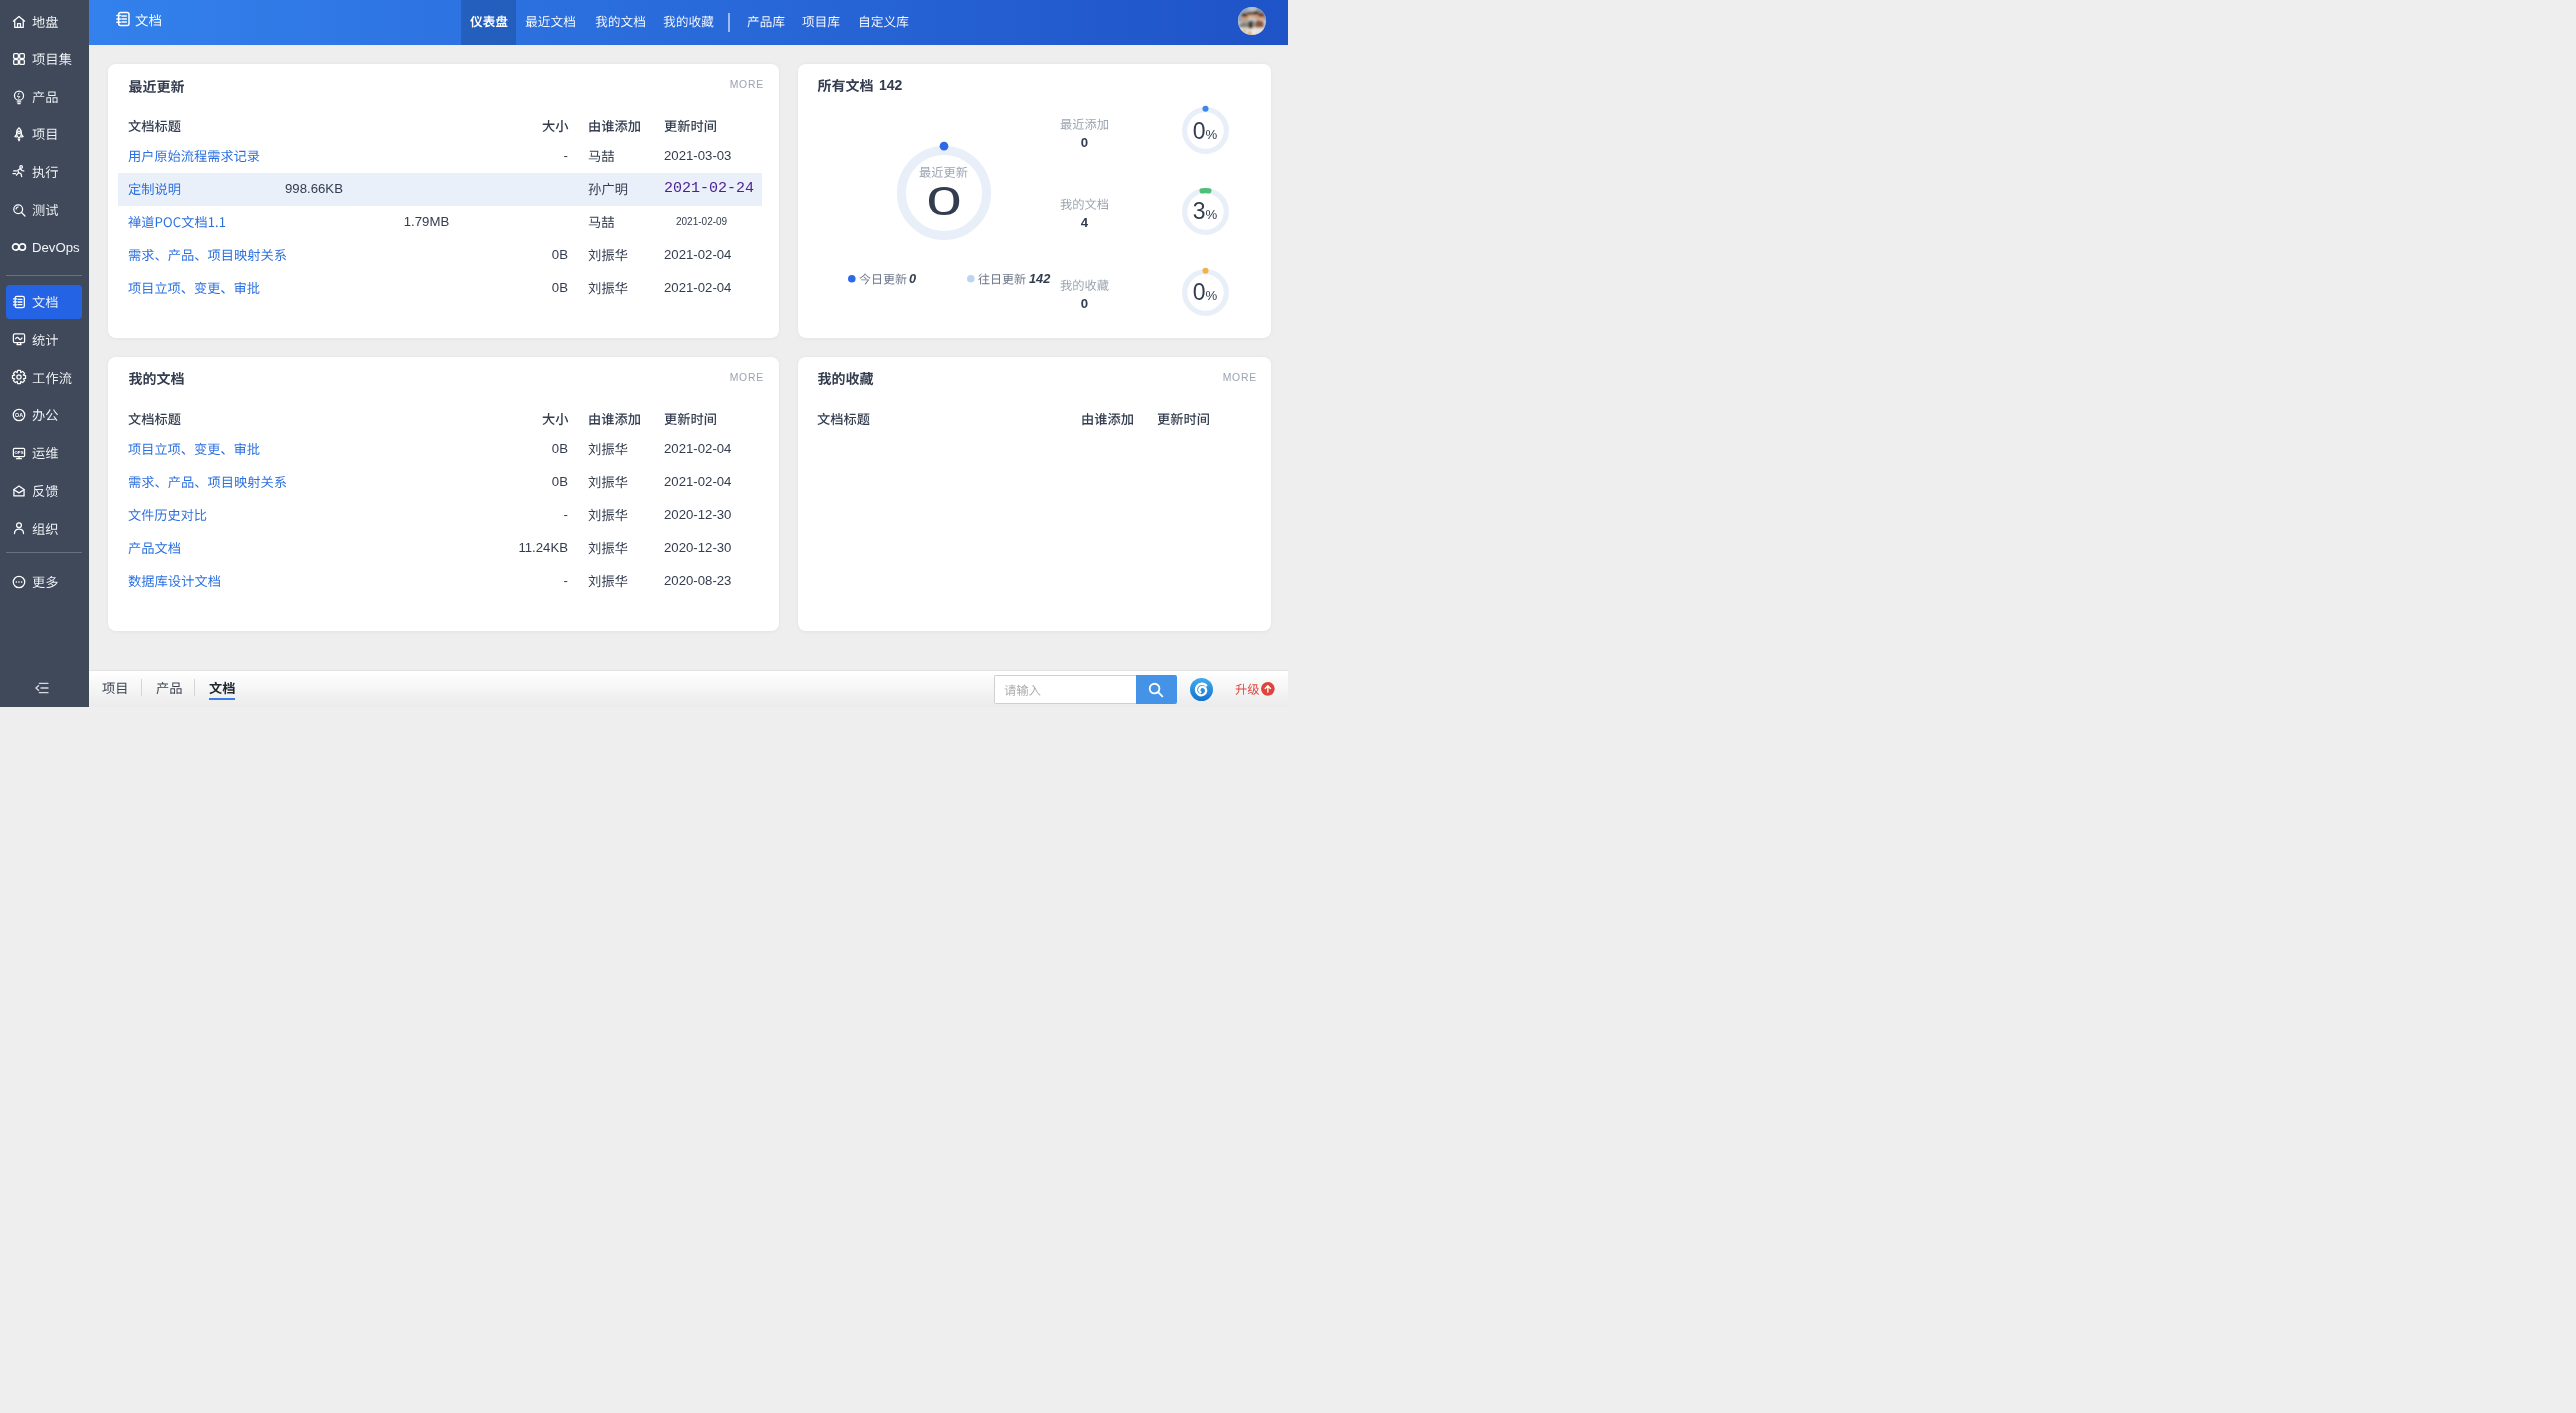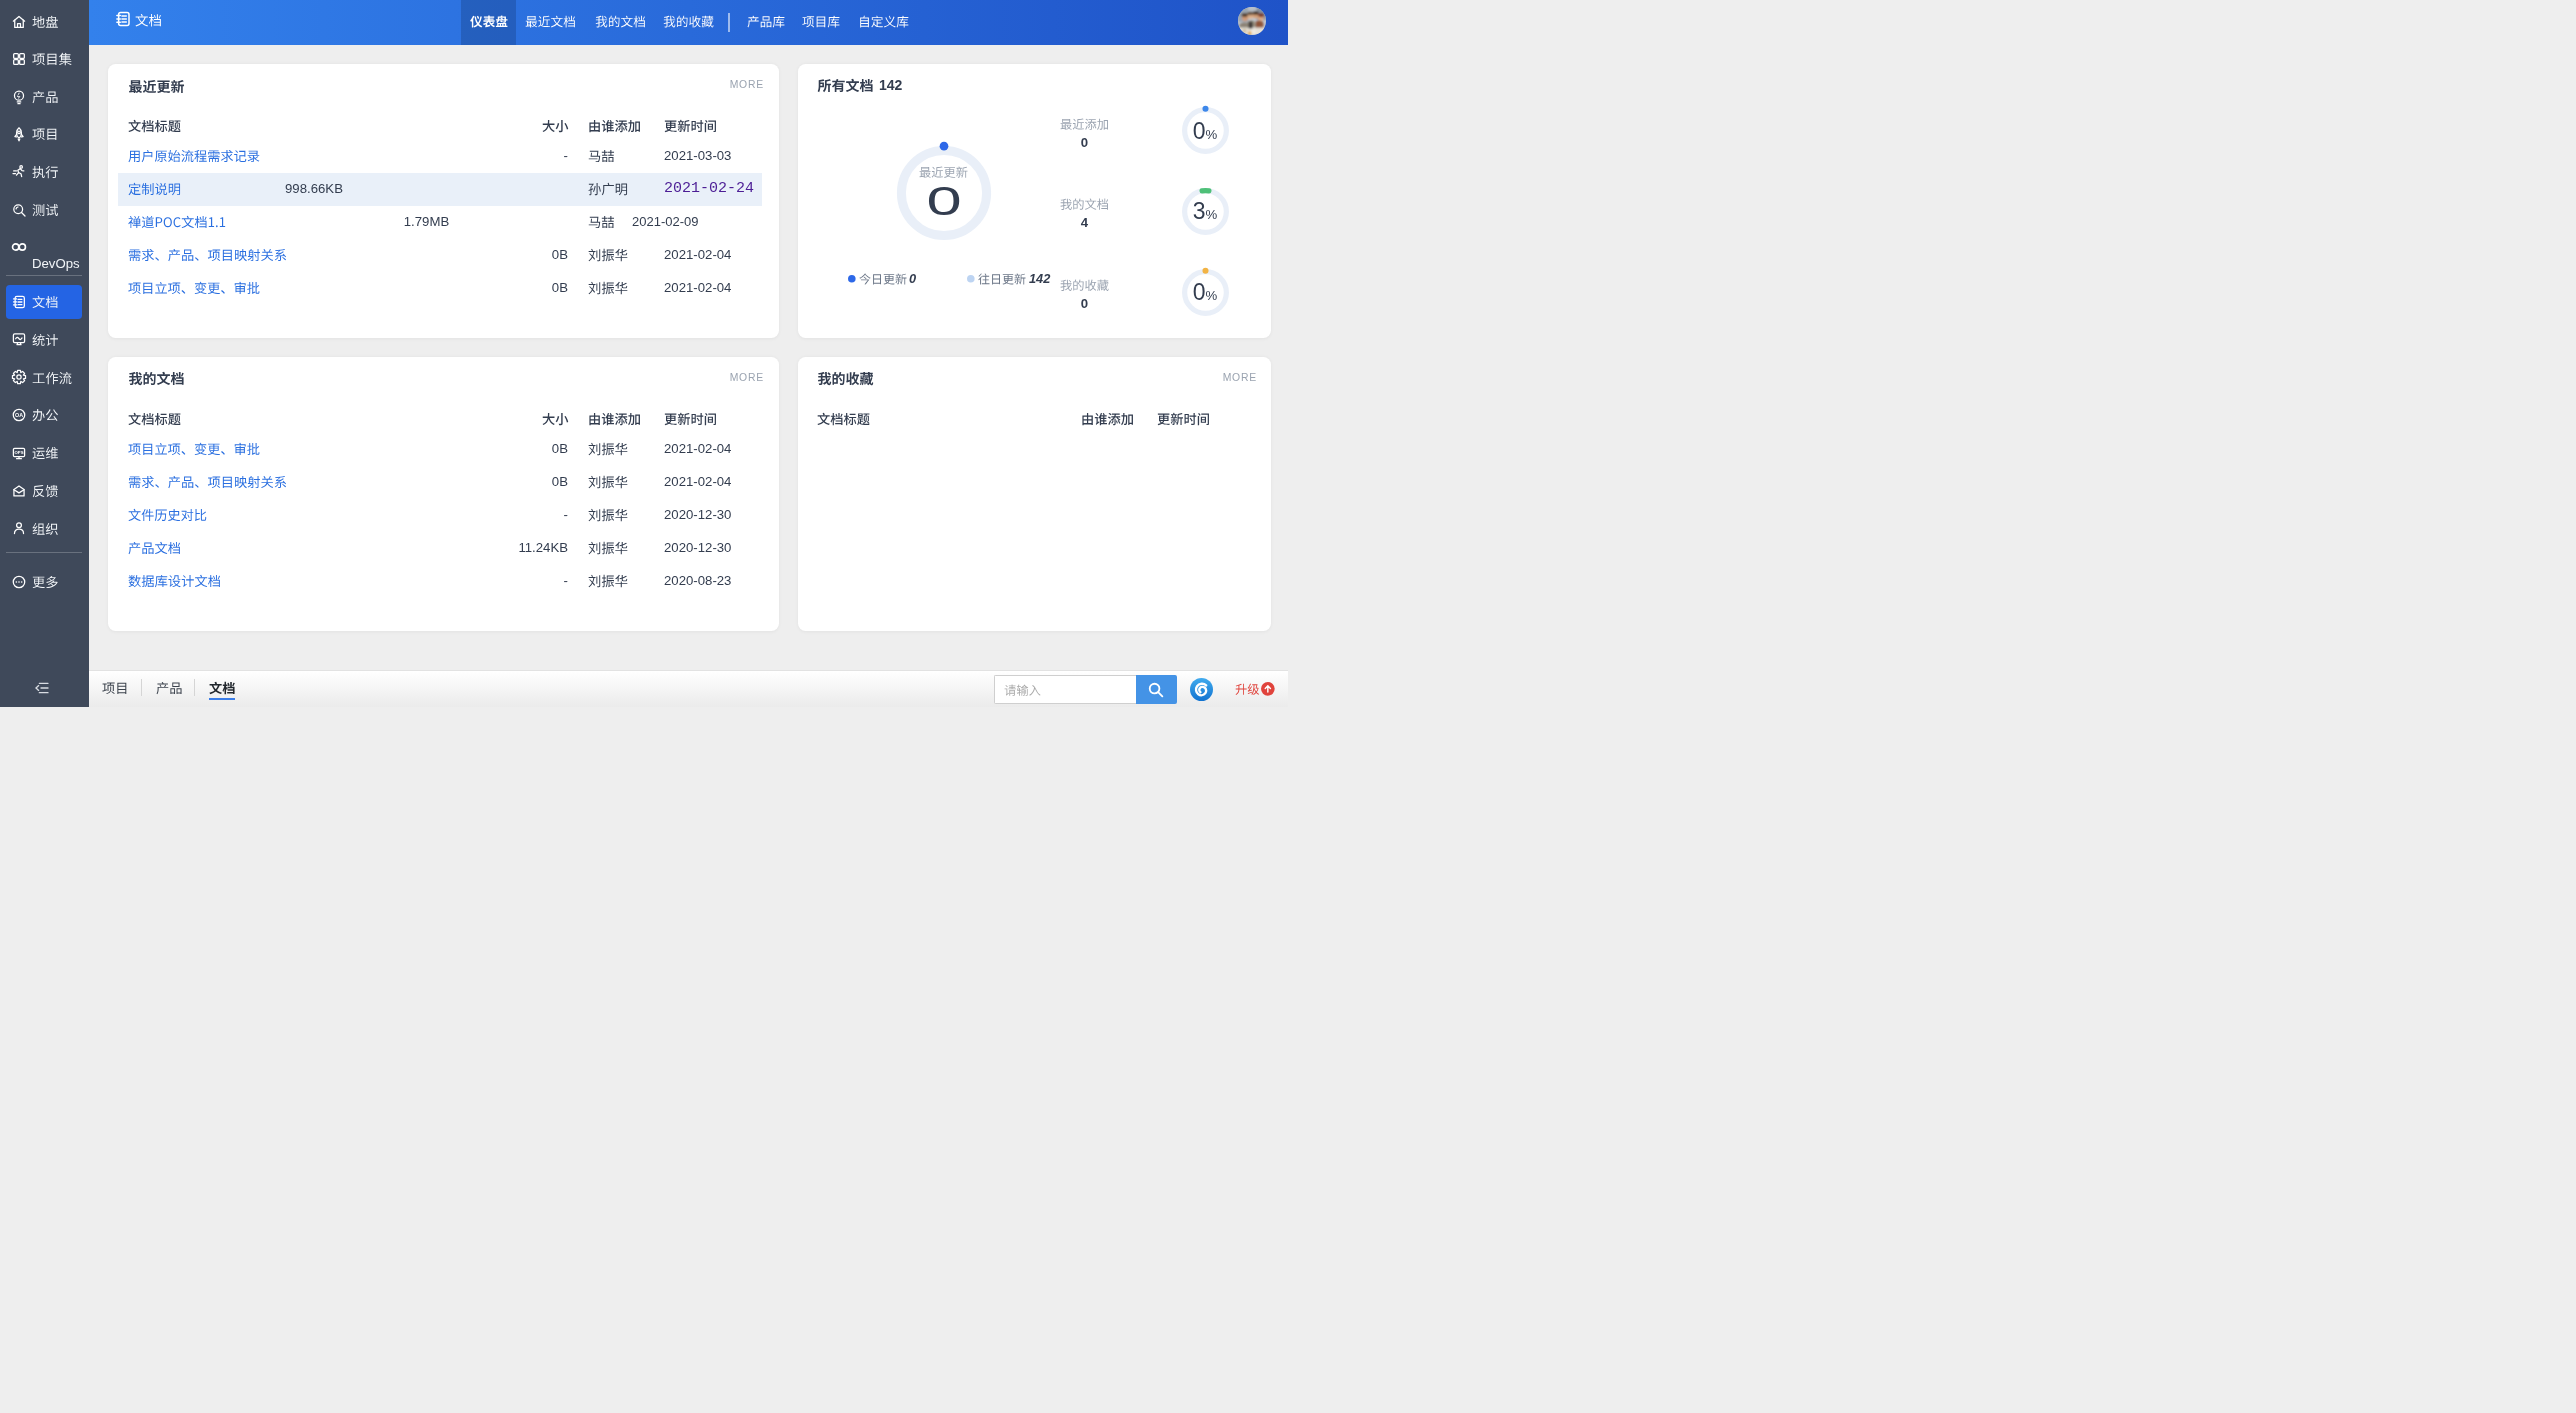--- a/index.html
+++ b/index.html
@@ -126,21 +126,21 @@
   </svg>
 <svg style="position:absolute;left:11.3px;top:574px" width="16" height="16" viewBox="0 0 24 24" fill="none" stroke="#fff" stroke-width="1.9" stroke-linecap="round" stroke-linejoin="round">
     <circle cx="12" cy="12" r="8.6"></circle>
     <circle cx="8" cy="12" r="1.25" fill="#fff" stroke="none"></circle>
     <circle cx="12" cy="12" r="1.25" fill="#fff" stroke="none"></circle>
     <circle cx="16" cy="12" r="1.25" fill="#fff" stroke="none"></circle>
   </svg>
 <svg style="position:absolute;left:32px;top:572px" width="26.5" height="20" viewBox="0 -15.85 28.0 21.0">
     <path d="M3.5 -3.3 2.6 -3C3.1 -2.2 3.7 -1.5 4.4 -1C3.5 -0.5 2.3 -0.1 0.7 0.2C0.9 0.4 1.2 0.9 1.3 1.1C3.1 0.7 4.4 0.2 5.3 -0.4C7.3 0.6 9.9 1 13.1 1.1C13.2 0.7 13.4 0.3 13.6 0C10.4 -0 8 -0.3 6.2 -1.1C6.9 -1.8 7.3 -2.6 7.5 -3.5H12.2V-8.9H7.6V-10.1H13.1V-11H0.9V-10.1H6.5V-8.9H2.2V-3.5H6.4C6.2 -2.8 5.9 -2.2 5.2 -1.6C4.6 -2 4 -2.6 3.5 -3.3ZM3.2 -5.8H6.5V-5.2C6.5 -4.9 6.5 -4.6 6.5 -4.3H3.2ZM7.6 -4.3C7.6 -4.6 7.6 -4.9 7.6 -5.2V-5.8H11.2V-4.3ZM3.2 -8H6.5V-6.6H3.2ZM7.6 -8H11.2V-6.6H7.6Z M20.4 -11.8C19.5 -10.6 17.8 -9.3 15.6 -8.3C15.8 -8.1 16.1 -7.8 16.3 -7.6C17.6 -8.2 18.6 -8.8 19.6 -9.6H23.5C22.8 -8.7 21.8 -8 20.7 -7.3C20.2 -7.8 19.5 -8.2 18.9 -8.6L18.2 -8C18.7 -7.7 19.3 -7.3 19.8 -6.8C18.3 -6.1 16.7 -5.6 15.1 -5.3C15.3 -5.1 15.5 -4.7 15.6 -4.4C19.2 -5.2 23.4 -7 25.1 -10.2L24.5 -10.6L24.3 -10.5H20.6C21 -10.9 21.3 -11.2 21.5 -11.5ZM22.7 -6.9C21.7 -5.5 19.6 -4 16.8 -2.9C17 -2.7 17.3 -2.4 17.5 -2.1C19.2 -2.8 20.7 -3.7 21.8 -4.6H25.7C25 -3.6 24 -2.7 22.7 -2C22.2 -2.5 21.6 -3 21 -3.4L20.1 -2.9C20.7 -2.5 21.3 -1.9 21.8 -1.5C19.8 -0.6 17.4 -0.1 15.1 0.1C15.2 0.4 15.4 0.9 15.5 1.1C20.5 0.6 25.3 -1.1 27.2 -5.2L26.5 -5.7L26.3 -5.6H22.9C23.2 -6 23.5 -6.3 23.8 -6.7Z" fill="#f2f5f8"></path>
   </svg>
-<div style="position:absolute;top:238px;height:20px;line-height:20px;font-size:13.2px;color:#f2f5f8;font-weight:normal;letter-spacing:0;white-space:nowrap;left:32px;margin-top:16px;">DevOps</div>
+<div style="position:absolute;top:238px;height:20px;line-height:20px;font-size:13.2px;color:#f2f5f8;font-weight:normal;letter-spacing:0;white-space:nowrap;left:32px;">DevOps</div>
 <svg style="position:absolute;left:34px;top:680px" width="16" height="16" viewBox="0 0 24 24" fill="none" stroke="#d8dce2" stroke-width="2" stroke-linecap="round">
     <path d="M8 5 H21"></path>
     <path d="M10.5 12 H21"></path>
     <path d="M8 19 H21"></path>
     <path d="M7 8.4 L3 12 L7 15.6"></path>
   </svg>
 <div style="position:absolute;left:89px;top:0;width:1199px;height:45px;background:linear-gradient(90deg,#3381ec,#1f53c8)"></div>
 <div style="position:absolute;left:461px;top:0;width:55px;height:45px;background:rgba(0,0,10,0.16)"></div>
 <svg style="position:absolute;left:114px;top:10.4px" width="18" height="18" viewBox="0 0 24 24" fill="none" stroke="#fff" stroke-width="2" stroke-linecap="round" stroke-linejoin="round">
     <rect x="6.2" y="3.4" width="13.8" height="17.2" rx="2.6"></rect>
@@ -247,21 +247,21 @@
     <path d="M10.9 -8.2C11.6 -6.4 12.3 -4 12.5 -2.5L13.5 -2.8C13.3 -4.4 12.6 -6.7 11.8 -8.5ZM9 -11.7V-0.2C9 -0 8.9 0 8.7 0C8.5 0.1 7.8 0.1 7 0C7.2 0.3 7.3 0.8 7.4 1.1C8.4 1.1 9.1 1 9.5 0.9C9.9 0.7 10.1 0.4 10.1 -0.3V-11.7ZM7 -8.4C6.7 -6.3 6.1 -4.1 5.3 -2.8C5.5 -2.6 6 -2.4 6.2 -2.3C7 -3.7 7.6 -6 8.1 -8.2ZM0.6 -4.3 0.8 -3.2 2.6 -4V-0C2.6 0.1 2.6 0.2 2.4 0.2C2.3 0.2 1.7 0.2 1.2 0.2C1.3 0.4 1.5 0.8 1.6 1.1C2.3 1.1 2.8 1.1 3.2 0.9C3.5 0.8 3.6 0.5 3.6 -0V-4.4L5.5 -5.2L5.3 -6.1L3.6 -5.4V-7.3C4.5 -8.2 5.4 -9.4 6.1 -10.5L5.4 -11L5.2 -10.9H0.9V-9.9H4.5C4 -9.1 3.3 -8.1 2.6 -7.4V-5.1C1.9 -4.8 1.1 -4.5 0.6 -4.3Z M20.6 -11.6C20.8 -11 21.1 -10.2 21.2 -9.6H16V-5.6C16 -3.7 15.9 -1.3 14.5 0.5C14.8 0.6 15.2 1.1 15.4 1.3C16.9 -0.6 17.1 -3.5 17.1 -5.6V-8.6H27.2V-9.6H21.9L22.4 -9.8C22.3 -10.3 21.9 -11.1 21.6 -11.8Z M32.7 -6.3V-3.5H30.1V-6.3ZM32.7 -7.3H30.1V-9.9H32.7ZM29.1 -10.9V-1.2H30.1V-2.5H33.7V-10.9ZM40 -10.2V-7.8H36V-10.2ZM35 -11.2V-6.2C35 -4 34.8 -1.3 32.4 0.5C32.6 0.6 33 1 33.2 1.2C34.8 -0 35.5 -1.7 35.8 -3.4H40V-0.3C40 -0 39.9 0.1 39.6 0.1C39.4 0.1 38.5 0.1 37.6 0.1C37.7 0.4 37.9 0.8 38 1.1C39.2 1.1 39.9 1.1 40.4 0.9C40.8 0.7 41 0.4 41 -0.3V-11.2ZM40 -6.8V-4.3H36C36 -5 36 -5.6 36 -6.2V-6.8Z" fill="#333d4f"></path>
   </svg>
 <div style="position:absolute;top:179px;height:20px;line-height:20px;font-size:15px;color:#4c1d95;font-weight:normal;letter-spacing:0;white-space:nowrap;left:664px;font-family:Liberation Mono, monospace;">2021-02-24</div>
 <svg style="position:absolute;left:128px;top:212px" width="98" height="20" viewBox="0 -15.85 103.6 21.0">
     <path d="M6.5 -11.3C7 -10.6 7.5 -9.7 7.8 -9L8.6 -9.5C8.4 -10.1 7.8 -11 7.3 -11.7ZM2 -11.3C2.5 -10.7 2.9 -9.9 3.1 -9.4L4 -9.9C3.8 -10.4 3.3 -11.2 2.8 -11.7ZM6.8 -5.8H8.8V-4.5H6.8ZM9.8 -5.8H11.9V-4.5H9.8ZM6.8 -7.9H8.8V-6.6H6.8ZM9.8 -7.9H11.9V-6.6H9.8ZM5.1 -2.4V-1.5H8.8V1.1H9.8V-1.5H13.4V-2.4H9.8V-3.6H12.9V-8.8H10.8C11.2 -9.5 11.7 -10.5 12.1 -11.4L11.1 -11.7C10.8 -10.8 10.2 -9.6 9.7 -8.8H5.9V-3.6H8.8V-2.4ZM0.7 -9.4V-8.4H4C3.2 -6.7 1.8 -5 0.4 -4C0.5 -3.9 0.7 -3.3 0.8 -3.1C1.4 -3.5 2 -4 2.6 -4.6V1.1H3.5V-4.9C4 -4.3 4.5 -3.6 4.8 -3.2L5.4 -4C5.2 -4.4 4.2 -5.5 3.7 -6C4.3 -6.9 4.9 -8 5.3 -9L4.8 -9.4L4.6 -9.4Z M14.9 -10.7C15.6 -10 16.5 -9 16.9 -8.3L17.8 -8.9C17.3 -9.6 16.4 -10.5 15.7 -11.2ZM20.4 -5.2H25.1V-4H20.4ZM20.4 -3.2H25.1V-2.1H20.4ZM20.4 -7.1H25.1V-5.9H20.4ZM19.4 -7.9V-1.2H26.1V-7.9H22.7C22.9 -8.2 23.1 -8.6 23.2 -9H27.3V-9.9H24.6C25 -10.4 25.3 -10.9 25.7 -11.5L24.6 -11.8C24.4 -11.2 24 -10.5 23.6 -9.9H21L21.7 -10.2C21.5 -10.7 21.1 -11.4 20.7 -11.8L19.8 -11.4C20.2 -11 20.6 -10.3 20.7 -9.9H18.4V-9H22.1C22 -8.7 21.9 -8.2 21.7 -7.9ZM17.7 -6.8H14.7V-5.8H16.7V-1.4C16 -1.2 15.3 -0.6 14.6 0.1L15.2 1C16 0.1 16.7 -0.7 17.2 -0.7C17.5 -0.7 17.9 -0.2 18.5 0.1C19.5 0.6 20.7 0.8 22.4 0.8C23.7 0.8 26.2 0.7 27.2 0.6C27.2 0.4 27.4 -0.1 27.5 -0.4C26.1 -0.2 24 -0.1 22.4 -0.1C20.9 -0.1 19.7 -0.2 18.8 -0.7C18.3 -1 17.9 -1.3 17.7 -1.4Z M29.4 0H30.7V-4.1H32.4C34.6 -4.1 36.2 -5.1 36.2 -7.3C36.2 -9.5 34.6 -10.3 32.3 -10.3H29.4ZM30.7 -5.1V-9.2H32.2C34 -9.2 34.9 -8.8 34.9 -7.3C34.9 -5.8 34 -5.1 32.2 -5.1Z M42.1 0.2C44.6 0.2 46.4 -1.9 46.4 -5.2C46.4 -8.5 44.6 -10.4 42.1 -10.4C39.5 -10.4 37.7 -8.5 37.7 -5.2C37.7 -1.9 39.5 0.2 42.1 0.2ZM42.1 -1C40.2 -1 39 -2.6 39 -5.2C39 -7.7 40.2 -9.3 42.1 -9.3C43.9 -9.3 45.1 -7.7 45.1 -5.2C45.1 -2.6 43.9 -1 42.1 -1Z M52.5 0.2C53.9 0.2 54.9 -0.4 55.7 -1.3L55 -2.1C54.3 -1.4 53.6 -1 52.6 -1C50.6 -1 49.4 -2.6 49.4 -5.2C49.4 -7.7 50.7 -9.3 52.6 -9.3C53.5 -9.3 54.2 -8.9 54.7 -8.3L55.4 -9.2C54.8 -9.8 53.9 -10.4 52.6 -10.4C50 -10.4 48.1 -8.4 48.1 -5.1C48.1 -1.8 50 0.2 52.5 0.2Z M62.1 -11.5C62.5 -10.8 63 -9.9 63.1 -9.3L64.3 -9.7C64.1 -10.3 63.6 -11.2 63.2 -11.9ZM56.9 -9.3V-8.3H59.1C59.9 -6.1 61 -4.3 62.4 -2.8C60.9 -1.5 59 -0.6 56.7 0.1C56.9 0.4 57.2 0.8 57.3 1.1C59.7 0.3 61.6 -0.7 63.2 -2C64.8 -0.6 66.7 0.4 69 1C69.2 0.7 69.5 0.3 69.7 0.1C67.5 -0.5 65.6 -1.5 64 -2.8C65.4 -4.3 66.5 -6 67.3 -8.3H69.5V-9.3ZM63.2 -3.5C61.9 -4.9 60.9 -6.5 60.2 -8.3H66.1C65.4 -6.4 64.5 -4.8 63.2 -3.5Z M82.1 -10.9C81.8 -9.8 81.2 -8.4 80.7 -7.5L81.6 -7.2C82.1 -8.1 82.7 -9.4 83.1 -10.6ZM75.7 -10.5C76.2 -9.5 76.7 -8.1 77 -7.3L77.9 -7.7C77.6 -8.5 77.1 -9.8 76.6 -10.8ZM72.9 -11.8V-8.8H70.8V-7.8H72.7C72.3 -5.9 71.4 -3.6 70.5 -2.5C70.7 -2.2 71 -1.8 71.1 -1.5C71.8 -2.5 72.4 -4 72.9 -5.6V1.1H73.9V-5.9C74.3 -5.2 74.8 -4.4 75 -3.9L75.7 -4.7C75.4 -5.1 74.3 -6.7 73.9 -7.2V-7.8H75.6V-8.8H73.9V-11.8ZM75.3 -0.9V0.1H82V1H83V-6.6H79.9V-11.7H78.9V-6.6H75.7V-5.6H82V-3.8H75.8V-2.8H82V-0.9Z M85.4 0H91V-1.1H89V-10.3H88C87.4 -9.9 86.8 -9.7 85.9 -9.5V-8.7H87.7V-1.1H85.4Z M93.9 0.2C94.4 0.2 94.8 -0.2 94.8 -0.8C94.8 -1.4 94.4 -1.8 93.9 -1.8C93.4 -1.8 93 -1.4 93 -0.8C93 -0.2 93.4 0.2 93.9 0.2Z M97.1 0H102.7V-1.1H100.6V-10.3H99.7C99.1 -9.9 98.4 -9.7 97.5 -9.5V-8.7H99.4V-1.1H97.1Z" fill="#2a6fe0"></path>
   </svg>
 <div style="position:absolute;top:212px;height:20px;line-height:20px;font-size:13.2px;color:#333d4f;font-weight:normal;letter-spacing:0;white-space:nowrap;left:285px;width:283px;text-align:center;">1.79MB</div>
 <svg style="position:absolute;left:588px;top:212px" width="26.5" height="20" viewBox="0 -15.85 28.0 21.0">
     <path d="M0.8 -2.8V-1.8H10V-2.8ZM3.2 -8.9C3.1 -7.5 2.9 -5.7 2.7 -4.5H3.1L11.7 -4.5C11.5 -1.6 11.1 -0.4 10.7 -0C10.6 0.1 10.4 0.1 10.1 0.1C9.8 0.1 8.9 0.1 7.9 0.1C8.1 0.3 8.3 0.8 8.3 1.1C9.2 1.1 10 1.1 10.5 1.1C11 1.1 11.3 1 11.6 0.6C12.2 0.1 12.5 -1.3 12.8 -5C12.9 -5.2 12.9 -5.5 12.9 -5.5H10.4C10.6 -7.3 10.9 -9.4 11 -10.9L10.2 -11L10 -10.9H1.9V-9.9H9.8C9.7 -8.7 9.5 -6.9 9.4 -5.5H3.9C4 -6.5 4.1 -7.8 4.2 -8.8Z M23.6 -11.8V-9.8H21V-8.8H23.6V-6.6H21.3V-5.6H27.2V-6.6H24.7V-8.8H27.5V-9.8H24.7V-11.8ZM21.7 -4.3V1.1H22.7V0.5H25.8V1.1H26.9V-4.3ZM22.7 -0.4V-3.3H25.8V-0.4ZM17.1 -11.8V-9.8H14.6V-8.8H17.1V-6.6H14.9V-5.6H20.5V-6.6H18.2V-8.8H20.6V-9.8H18.2V-11.8ZM15.2 -4.3V1.1H16.2V0.4H19.3V1H20.3V-4.3ZM16.2 -0.5V-3.3H19.3V-0.5Z" fill="#333d4f"></path>
   </svg>
-<div style="position:absolute;top:212px;height:20px;line-height:20px;font-size:13px;color:#333d4f;font-weight:normal;letter-spacing:0;white-space:nowrap;left:632px;">2021-02-09</div>
+<div style="position:absolute;top:212px;height:20px;line-height:20px;font-size:10px;color:#333d4f;font-weight:normal;letter-spacing:0;white-space:nowrap;left:676px;">2021-02-09</div>
 <svg style="position:absolute;left:128px;top:245px" width="159" height="20" viewBox="0 -15.85 168.0 21.0">
     <path d="M2.7 -8V-7.3H5.7V-8ZM2.4 -6.5V-5.8H5.7V-6.5ZM8.2 -6.5V-5.8H11.6V-6.5ZM8.2 -8V-7.3H11.3V-8ZM1.1 -9.5V-6.9H2V-8.8H6.5V-5.4H7.5V-8.8H12V-6.9H13V-9.5H7.5V-10.4H12.1V-11.2H1.9V-10.4H6.5V-9.5ZM2 -3.1V1.1H3V-2.3H5.1V1H6V-2.3H8.2V1H9.1V-2.3H11.3V0.1C11.3 0.2 11.3 0.2 11.1 0.2C11 0.3 10.5 0.3 9.9 0.2C10.1 0.5 10.2 0.9 10.3 1.1C11 1.1 11.6 1.1 11.9 1C12.3 0.8 12.3 0.6 12.3 0.1V-3.1H7.1L7.4 -4.1H13.1V-5H0.9V-4.1H6.3C6.3 -3.8 6.2 -3.5 6 -3.1Z M15.6 -7C16.5 -6.2 17.5 -5.1 18 -4.3L18.8 -5C18.4 -5.7 17.3 -6.8 16.4 -7.6ZM14.6 -1.2 15.3 -0.3C16.7 -1.1 18.6 -2.3 20.4 -3.4V-0.3C20.4 -0 20.3 0 20.1 0.1C19.8 0.1 18.9 0.1 17.9 0C18.1 0.4 18.2 0.8 18.3 1.1C19.5 1.1 20.4 1.1 20.9 0.9C21.3 0.8 21.5 0.4 21.5 -0.3V-5.9C22.7 -3.3 24.5 -1.1 26.8 -0.1C26.9 -0.3 27.3 -0.8 27.5 -1C26 -1.6 24.7 -2.8 23.6 -4.2C24.5 -5 25.7 -6.1 26.5 -7.1L25.6 -7.8C25 -6.9 24 -5.8 23.1 -5C22.4 -6 21.9 -7.1 21.5 -8.2V-8.4H27.1V-9.4H25.4L26 -10.1C25.5 -10.6 24.3 -11.2 23.4 -11.7L22.8 -11C23.7 -10.6 24.7 -9.9 25.3 -9.4H21.5V-11.7H20.4V-9.4H14.9V-8.4H20.4V-4.5C18.3 -3.3 16 -2 14.6 -1.2Z M31.8 0.8 32.8 -0C31.9 -1.1 30.6 -2.3 29.6 -3.1L28.7 -2.3C29.7 -1.5 30.9 -0.3 31.8 0.8Z M45.7 -8.6C46.1 -7.9 46.7 -7.1 46.9 -6.5L47.8 -7C47.6 -7.5 47.1 -8.3 46.6 -8.9ZM51.6 -8.9C51.4 -8.2 50.9 -7.2 50.5 -6.5H43.7V-4.6C43.7 -3.1 43.6 -1 42.5 0.5C42.7 0.6 43.2 1 43.4 1.2C44.6 -0.4 44.8 -2.9 44.8 -4.5V-5.5H55V-6.5H51.6C52 -7.1 52.4 -7.8 52.8 -8.5ZM48 -11.5C48.3 -11.1 48.6 -10.5 48.8 -10.1H43.5V-9.1H54.6V-10.1H50L50 -10.1C49.9 -10.6 49.4 -11.3 49 -11.8Z M60.2 -10.2H65.8V-7.5H60.2ZM59.2 -11.2V-6.5H66.9V-11.2ZM57.2 -5V1.1H58.2V0.4H61.1V1H62.1V-5ZM58.2 -0.7V-4H61.1V-0.7ZM63.7 -5V1.1H64.7V0.4H67.9V1H69V-5ZM64.7 -0.7V-4H67.9V-0.7Z M73.8 0.8 74.8 -0C73.9 -1.1 72.6 -2.3 71.6 -3.1L70.7 -2.3C71.7 -1.5 72.9 -0.3 73.8 0.8Z M92.7 -7V-4C92.7 -2.6 92.3 -0.8 88.5 0.3C88.7 0.5 89 0.9 89.1 1.1C93.1 -0.2 93.7 -2.2 93.7 -4V-7ZM93.6 -1.3C94.7 -0.6 96.1 0.4 96.8 1.1L97.5 0.4C96.8 -0.3 95.4 -1.3 94.3 -1.9ZM84.4 -2.6 84.7 -1.5C86 -1.9 87.7 -2.5 89.3 -3.1L89.2 -4L87.5 -3.5V-9.1H89.1V-10.1H84.6V-9.1H86.4V-3.1ZM89.8 -8.7V-2.1H90.9V-7.8H95.4V-2.2H96.5V-8.7H93.2C93.4 -9.2 93.6 -9.7 93.8 -10.2H97.4V-11.1H89.3V-10.2H92.6C92.4 -9.7 92.3 -9.2 92.1 -8.7Z M101.3 -6.6H108.6V-4.3H101.3ZM101.3 -7.6V-9.9H108.6V-7.6ZM101.3 -3.3H108.6V-0.9H101.3ZM100.2 -10.9V1H101.3V0.1H108.6V1H109.7V-10.9Z M120.8 -11.7V-9.5H118.1V-4.9H117.2V-3.9H120.6C120.2 -2.2 119.2 -0.8 116.6 0.3C116.8 0.5 117.1 0.9 117.2 1.1C119.7 0 120.9 -1.4 121.4 -3.1C122.1 -1.1 123.2 0.3 124.9 1.2C125 0.9 125.3 0.5 125.6 0.3C123.8 -0.4 122.7 -1.9 122.1 -3.9H125.5V-4.9H124.7V-9.5H121.8V-11.7ZM119.1 -4.9V-8.6H120.8V-6.4C120.8 -5.9 120.8 -5.4 120.8 -4.9ZM123.7 -4.9H121.7C121.8 -5.4 121.8 -5.9 121.8 -6.4V-8.6H123.7ZM115.8 -5.7V-2.5H114V-5.7ZM115.8 -6.7H114V-9.8H115.8ZM113.1 -10.7V-0.4H114V-1.5H116.8V-10.7Z M133.5 -5.9C134.2 -4.9 134.8 -3.5 135.1 -2.6L136 -3C135.7 -3.9 135 -5.2 134.3 -6.3ZM128.7 -7.4H131.5V-6.2H128.7ZM128.7 -8.2V-9.4H131.5V-8.2ZM128.7 -5.5H131.5V-4.3H128.7ZM126.7 -4.3V-3.3H130.3C129.3 -2.1 127.9 -1 126.4 -0.3C126.6 -0.1 127 0.3 127.1 0.5C128.8 -0.4 130.3 -1.7 131.4 -3.3H131.5V-0.1C131.5 0.1 131.4 0.2 131.2 0.2C131 0.2 130.3 0.2 129.6 0.2C129.7 0.5 129.9 0.9 129.9 1.1C130.9 1.1 131.5 1.1 131.9 1C132.3 0.8 132.4 0.5 132.4 -0.1V-10.2H130.2C130.4 -10.6 130.6 -11.1 130.8 -11.6L129.7 -11.8C129.6 -11.3 129.4 -10.7 129.2 -10.2H127.7V-4.3ZM136.9 -11.7V-8.5H133V-7.5H136.9V-0.2C136.9 0.1 136.8 0.1 136.5 0.1C136.3 0.1 135.5 0.1 134.7 0.1C134.8 0.4 135 0.8 135 1.1C136.2 1.1 136.9 1.1 137.3 0.9C137.7 0.8 137.9 0.5 137.9 -0.2V-7.5H139.4V-8.5H137.9V-11.7Z M143.1 -11.2C143.7 -10.4 144.3 -9.5 144.5 -8.8H141.8V-7.7H146.5V-6C146.5 -5.8 146.4 -5.5 146.4 -5.2H141V-4.2H146.2C145.8 -2.7 144.4 -1.1 140.7 0.2C141 0.4 141.3 0.9 141.4 1.1C145 -0.2 146.6 -1.8 147.2 -3.4C148.4 -1.2 150.2 0.3 152.7 1C152.9 0.7 153.2 0.3 153.4 0C150.9 -0.6 149 -2.1 147.9 -4.2H153.1V-5.2H147.6L147.6 -6V-7.7H152.3V-8.8H149.6C150.1 -9.5 150.6 -10.5 151.1 -11.3L150 -11.7C149.6 -10.8 149 -9.6 148.4 -8.8H144.6L145.5 -9.3C145.2 -9.9 144.6 -10.9 144 -11.6Z M158 -3.1C157.3 -2.1 156.1 -1.1 155 -0.4C155.3 -0.3 155.7 0.1 155.9 0.3C157 -0.5 158.2 -1.6 159.1 -2.8ZM162.9 -2.7C164.1 -1.8 165.5 -0.5 166.2 0.3L167.1 -0.3C166.3 -1.1 164.9 -2.4 163.7 -3.2ZM163.3 -6.2C163.7 -5.9 164.1 -5.5 164.4 -5.1L158.3 -4.7C160.4 -5.7 162.5 -7 164.6 -8.6L163.8 -9.2C163.1 -8.7 162.3 -8.1 161.6 -7.6L158.1 -7.4C159.1 -8.1 160.2 -9 161.1 -10C162.9 -10.2 164.6 -10.5 166 -10.8L165.2 -11.7C163 -11.1 158.9 -10.7 155.5 -10.5C155.6 -10.3 155.7 -9.9 155.8 -9.6C157 -9.7 158.3 -9.8 159.6 -9.9C158.7 -8.9 157.7 -8.1 157.3 -7.9C156.9 -7.5 156.5 -7.3 156.3 -7.3C156.4 -7 156.5 -6.6 156.6 -6.4C156.9 -6.5 157.3 -6.5 160.1 -6.7C158.9 -6 157.9 -5.4 157.4 -5.2C156.6 -4.7 155.9 -4.5 155.5 -4.4C155.6 -4.1 155.8 -3.6 155.8 -3.4C156.2 -3.6 156.7 -3.7 160.6 -3.9V-0.3C160.6 -0.1 160.6 -0.1 160.3 -0.1C160.1 -0 159.3 -0 158.5 -0.1C158.6 0.2 158.8 0.7 158.9 1C159.9 1 160.6 1 161.1 0.8C161.5 0.6 161.7 0.3 161.7 -0.3V-4L165.1 -4.3C165.6 -3.8 165.9 -3.4 166.1 -3L167 -3.5C166.4 -4.4 165.2 -5.7 164.1 -6.6Z" fill="#2a6fe0"></path>
   </svg>
 <div style="position:absolute;top:245px;height:20px;line-height:20px;font-size:13.2px;color:#333d4f;font-weight:normal;letter-spacing:0;white-space:nowrap;left:285px;width:283px;text-align:right;">0B</div>
 <svg style="position:absolute;left:588px;top:245px" width="40" height="20" viewBox="0 -15.85 42.0 21.0">
     <path d="M8.8 -10.1V-2.5H9.8V-10.1ZM11.8 -11.5V-0.2C11.8 0 11.7 0.1 11.4 0.1C11.2 0.1 10.4 0.1 9.5 0.1C9.7 0.4 9.8 0.8 9.9 1.1C11.1 1.1 11.8 1.1 12.2 0.9C12.6 0.8 12.8 0.4 12.8 -0.2V-11.5ZM3.3 -11.4C3.7 -10.8 4.1 -10 4.3 -9.5H0.7V-8.5H5.6C5.4 -7.1 5 -5.8 4.6 -4.6C3.7 -5.6 2.9 -6.5 2 -7.3L1.3 -6.6C2.2 -5.7 3.2 -4.7 4.1 -3.6C3.3 -2 2.1 -0.6 0.6 0.3C0.8 0.5 1.2 0.9 1.3 1.1C2.8 0.1 3.9 -1.2 4.8 -2.8C5.5 -1.9 6.1 -1 6.6 -0.3L7.4 -1.1C6.9 -1.9 6.2 -2.8 5.3 -3.8C5.9 -5.2 6.3 -6.7 6.7 -8.5H7.9V-9.5H4.3L5.2 -9.9C5 -10.4 4.6 -11.2 4.2 -11.8Z M21.4 -8.8V-7.8H26.7V-8.8ZM21.7 1.1C21.9 0.9 22.3 0.7 24.7 -0.3C24.6 -0.5 24.5 -0.9 24.5 -1.2L22.6 -0.4V-5.4H23.6C24.1 -2.7 25.2 -0.4 26.8 0.8C27 0.5 27.3 0.2 27.5 -0C26.6 -0.6 25.8 -1.6 25.3 -2.7C25.9 -3.2 26.6 -3.7 27.2 -4.3L26.5 -4.9C26.1 -4.5 25.5 -3.9 25 -3.5C24.7 -4.1 24.5 -4.8 24.4 -5.4H27.3V-6.4H20.7V-10.1H27.1V-11.1H19.7V-6C19.7 -3.9 19.6 -1.3 18.6 0.6C18.8 0.7 19.2 1 19.4 1.1C20.5 -0.7 20.7 -3.3 20.7 -5.4H21.7V-0.8C21.7 -0.2 21.4 0.2 21.2 0.4C21.4 0.5 21.6 0.9 21.7 1.1ZM16.4 -11.8V-8.9H14.8V-8H16.4V-4.8C15.7 -4.6 15 -4.4 14.5 -4.3L14.8 -3.3L16.4 -3.8V-0.1C16.4 0.1 16.3 0.1 16.2 0.1C16 0.1 15.6 0.1 15.1 0.1C15.2 0.4 15.3 0.8 15.4 1.1C16.1 1.1 16.6 1 16.9 0.9C17.3 0.7 17.4 0.4 17.4 -0.1V-4.1L19 -4.6L18.8 -5.5L17.4 -5.1V-8H18.8V-8.9H17.4V-11.8Z M35.4 -11.6V-8.8C34.6 -8.5 33.8 -8.3 33 -8.1C33.2 -7.9 33.3 -7.5 33.4 -7.2C34.1 -7.4 34.7 -7.6 35.4 -7.8V-6.6C35.4 -5.4 35.8 -5.1 37.1 -5.1C37.4 -5.1 39.3 -5.1 39.6 -5.1C40.7 -5.1 41 -5.6 41.2 -7.2C40.9 -7.3 40.5 -7.4 40.2 -7.6C40.2 -6.3 40.1 -6 39.5 -6C39.1 -6 37.5 -6 37.2 -6C36.6 -6 36.5 -6.1 36.5 -6.6V-8.1C38.1 -8.7 39.6 -9.3 40.8 -10L40 -10.8C39.1 -10.2 37.9 -9.6 36.5 -9.1V-11.6ZM32.5 -11.8C31.6 -10.3 30.2 -8.8 28.6 -7.9C28.9 -7.7 29.3 -7.3 29.4 -7.1C30 -7.5 30.6 -8 31.1 -8.5V-4.7H32.2V-9.6C32.7 -10.2 33.2 -10.8 33.5 -11.4ZM28.7 -3.1V-2.1H34.4V1.1H35.5V-2.1H41.3V-3.1H35.5V-4.7H34.4V-3.1Z" fill="#333d4f"></path>
   </svg>
 <div style="position:absolute;top:245px;height:20px;line-height:20px;font-size:13.2px;color:#333d4f;font-weight:normal;letter-spacing:0;white-space:nowrap;left:664px;">2021-02-04</div>
 <svg style="position:absolute;left:128px;top:278px" width="132" height="20" viewBox="0 -15.85 140.0 21.0">
     <path d="M8.7 -7V-4C8.7 -2.6 8.3 -0.8 4.5 0.3C4.7 0.5 5 0.9 5.1 1.1C9.1 -0.2 9.7 -2.2 9.7 -4V-7ZM9.6 -1.3C10.7 -0.6 12.1 0.4 12.8 1.1L13.5 0.4C12.8 -0.3 11.4 -1.3 10.3 -1.9ZM0.4 -2.6 0.7 -1.5C2 -1.9 3.7 -2.5 5.3 -3.1L5.2 -4L3.5 -3.5V-9.1H5.1V-10.1H0.6V-9.1H2.4V-3.1ZM5.8 -8.7V-2.1H6.9V-7.8H11.4V-2.2H12.5V-8.7H9.2C9.4 -9.2 9.6 -9.7 9.8 -10.2H13.4V-11.1H5.3V-10.2H8.6C8.4 -9.7 8.3 -9.2 8.1 -8.7Z M17.3 -6.6H24.6V-4.3H17.3ZM17.3 -7.6V-9.9H24.6V-7.6ZM17.3 -3.3H24.6V-0.9H17.3ZM16.2 -10.9V1H17.3V0.1H24.6V1H25.7V-10.9Z M29.4 -9.1V-8.1H40.7V-9.1ZM31.3 -7.1C31.8 -5.2 32.4 -2.7 32.6 -1.1L33.7 -1.4C33.5 -3 32.9 -5.4 32.3 -7.3ZM34 -11.6C34.3 -10.8 34.6 -9.9 34.7 -9.3L35.8 -9.6C35.6 -10.2 35.3 -11.1 35 -11.8ZM37.7 -7.3C37.2 -5.3 36.3 -2.4 35.6 -0.5H28.8V0.5H41.3V-0.5H36.7C37.5 -2.3 38.3 -5 38.9 -7.1Z M50.7 -7V-4C50.7 -2.6 50.3 -0.8 46.5 0.3C46.7 0.5 47 0.9 47.1 1.1C51.1 -0.2 51.7 -2.2 51.7 -4V-7ZM51.6 -1.3C52.7 -0.6 54.1 0.4 54.8 1.1L55.5 0.4C54.8 -0.3 53.4 -1.3 52.3 -1.9ZM42.4 -2.6 42.7 -1.5C44 -1.9 45.7 -2.5 47.3 -3.1L47.2 -4L45.5 -3.5V-9.1H47.1V-10.1H42.6V-9.1H44.4V-3.1ZM47.8 -8.7V-2.1H48.9V-7.8H53.4V-2.2H54.5V-8.7H51.2C51.4 -9.2 51.6 -9.7 51.8 -10.2H55.4V-11.1H47.3V-10.2H50.6C50.4 -9.7 50.3 -9.2 50.1 -8.7Z M59.8 0.8 60.8 -0C59.9 -1.1 58.6 -2.3 57.6 -3.1L56.7 -2.3C57.7 -1.5 58.9 -0.3 59.8 0.8Z M73.1 -8.8C72.7 -7.8 72 -6.8 71.2 -6.1C71.5 -6 71.9 -5.7 72.1 -5.6C72.8 -6.3 73.6 -7.4 74.1 -8.6ZM79.7 -8.3C80.5 -7.5 81.5 -6.3 82.1 -5.5L82.9 -6.1C82.4 -6.8 81.4 -7.9 80.5 -8.7ZM76 -11.6C76.3 -11.2 76.6 -10.7 76.8 -10.3H71V-9.4H74.9V-5.1H75.9V-9.4H78.1V-5.2H79.1V-9.4H83V-10.3H77.9C77.8 -10.8 77.4 -11.4 77.1 -11.9ZM71.9 -4.7V-3.8H73C73.7 -2.7 74.7 -1.8 75.9 -1.1C74.4 -0.4 72.6 -0 70.7 0.2C70.9 0.4 71.2 0.9 71.2 1.1C73.3 0.8 75.2 0.3 77 -0.5C78.6 0.3 80.6 0.9 82.8 1.1C82.9 0.9 83.2 0.5 83.4 0.2C81.4 0 79.6 -0.4 78.1 -1C79.5 -1.9 80.7 -2.9 81.5 -4.3L80.8 -4.8L80.7 -4.7ZM74.1 -3.8H79.9C79.2 -2.9 78.2 -2.1 77 -1.5C75.8 -2.1 74.9 -2.9 74.1 -3.8Z M87.5 -3.3 86.6 -3C87.1 -2.2 87.7 -1.5 88.4 -1C87.5 -0.5 86.3 -0.1 84.7 0.2C84.9 0.4 85.2 0.9 85.3 1.1C87.1 0.7 88.4 0.2 89.3 -0.4C91.3 0.6 93.9 1 97.1 1.1C97.2 0.7 97.4 0.3 97.6 0C94.4 -0 92 -0.3 90.2 -1.1C90.9 -1.8 91.3 -2.6 91.5 -3.5H96.2V-8.9H91.6V-10.1H97.1V-11H84.9V-10.1H90.5V-8.9H86.2V-3.5H90.4C90.2 -2.8 89.9 -2.2 89.2 -1.6C88.6 -2 88 -2.6 87.5 -3.3ZM87.2 -5.8H90.5V-5.2C90.5 -4.9 90.5 -4.6 90.5 -4.3H87.2ZM91.6 -4.3C91.6 -4.6 91.6 -4.9 91.6 -5.2V-5.8H95.2V-4.3ZM87.2 -8H90.5V-6.6H87.2ZM91.6 -8H95.2V-6.6H91.6Z M101.8 0.8 102.8 -0C101.9 -1.1 100.6 -2.3 99.6 -3.1L98.7 -2.3C99.7 -1.5 100.9 -0.3 101.8 0.8Z M118 -11.6C118.2 -11.2 118.5 -10.7 118.6 -10.3H113.2V-8H114.2V-9.3H123.7V-8H124.8V-10.3H119.6L119.8 -10.3C119.7 -10.7 119.4 -11.4 119.1 -11.9ZM115 -4.1H118.4V-2.5H115ZM115 -5V-6.5H118.4V-5ZM122.9 -4.1V-2.5H119.5V-4.1ZM122.9 -5H119.5V-6.5H122.9ZM118.4 -8.8V-7.4H114V-0.8H115V-1.5H118.4V1.1H119.5V-1.5H122.9V-0.8H124V-7.4H119.5V-8.8Z M128.6 -11.8V-8.9H126.6V-8H128.6V-4.9C127.8 -4.7 127.1 -4.5 126.5 -4.4L126.8 -3.3L128.6 -3.9V-0.2C128.6 -0 128.5 0 128.3 0.1C128.1 0.1 127.5 0.1 126.9 0C127 0.3 127.1 0.7 127.2 1C128.1 1 128.7 1 129.1 0.8C129.5 0.7 129.6 0.4 129.6 -0.2V-4.2L131.3 -4.7L131.2 -5.6L129.6 -5.2V-8H131.2V-8.9H129.6V-11.8ZM131.8 0.9C132 0.7 132.4 0.4 134.9 -0.7C134.8 -0.9 134.8 -1.3 134.7 -1.6L132.8 -0.8V-6.2H134.9V-7.2H132.8V-11.6H131.8V-1.1C131.8 -0.5 131.5 -0.2 131.3 -0C131.5 0.2 131.7 0.6 131.8 0.9ZM138.4 -8.5C137.9 -8 137.1 -7.3 136.4 -6.7V-11.6H135.3V-0.9C135.3 0.4 135.6 0.8 136.7 0.8C136.9 0.8 138 0.8 138.2 0.8C139.1 0.8 139.4 0.1 139.5 -1.7C139.2 -1.8 138.7 -2 138.5 -2.2C138.4 -0.6 138.4 -0.2 138.1 -0.2C137.9 -0.2 137 -0.2 136.8 -0.2C136.5 -0.2 136.4 -0.3 136.4 -0.9V-5.6C137.3 -6.2 138.4 -7.1 139.2 -7.8Z" fill="#2a6fe0"></path>

